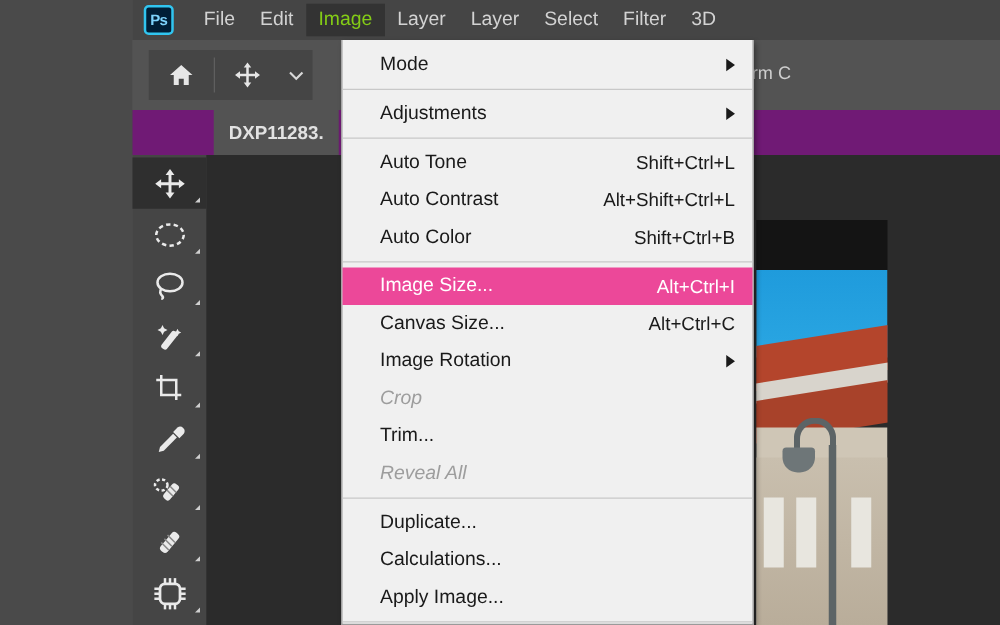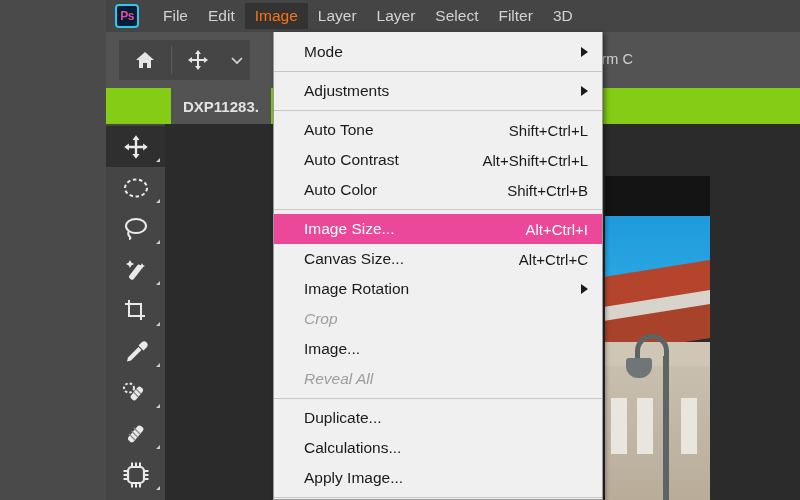--- a/index.html
+++ b/index.html
@@ -35,37 +35,37 @@
     width: 694px; height: 32px;
     background: #454545;
     display: flex; align-items: center;
   }
   .ps-logo {
     width: 24px; height: 24px;
     margin-left: 9px;
     border: 2px solid #31c5f0;
     border-radius: 4px;
     background: #001e36;
-    color: #ec4899;
+    color: #7dd3fc;
     font-size: 12px; font-weight: bold;
     display: flex; align-items: center; justify-content: center;
     letter-spacing: -0.5px;
   }
   .menu-items { display: flex; align-items: center; margin-left: 14px; height: 32px; }
   .menu-item {
     color: #d3d3d3;
     font-size: 15.5px;
     padding: 5px 10px;
     height: 26px;
     line-height: 16px;
     white-space: nowrap;
   }
   .menu-item.active {
     background: #333333;
-    color: #f97316;
+    color: #84cc16;
   }
 
   
   .optionsbar {
     position: absolute; left: 0; top: 32px;
     width: 694px; height: 56px;
     background: #535353;
   }
   .opt-group {
     position: absolute; left: 13px; top: 8px;
@@ -85,21 +85,21 @@
   .opt-text {
     position: absolute; left: 460px; top: 19px;
     color: #cfcfcf; font-size: 14.5px;
     white-space: nowrap;
   }
 
   
   .tabstrip {
     position: absolute; left: 0; top: 88px;
     width: 694px; height: 36px;
-    background: #84cc16;
+    background: #701a75;
   }
   .doc-tab {
     position: absolute; left: 65px; top: 0;
     height: 36px;
     background: #535353;
     color: #e2e2e2;
     font-size: 15px; font-weight: bold;
     display: flex; align-items: center;
     padding: 0 12px;
     white-space: nowrap;
@@ -414,21 +414,21 @@
           <span class="accel">Alt+Ctrl+C</span>
         </div>
         <div class="mrow">
           <span class="label">Image Rotation</span>
           <span class="subarrow"></span>
         </div>
         <div class="mrow disabled">
           <span class="label">Crop</span>
         </div>
         <div class="mrow">
-          <span class="label">Image...</span>
+          <span class="label">Trim...</span>
         </div>
         <div class="mrow disabled">
           <span class="label">Reveal All</span>
         </div>
         <div class="msep"></div>
         <div class="mrow">
           <span class="label">Duplicate...</span>
         </div>
         <div class="mrow">
           <span class="label">Calculations...</span>

